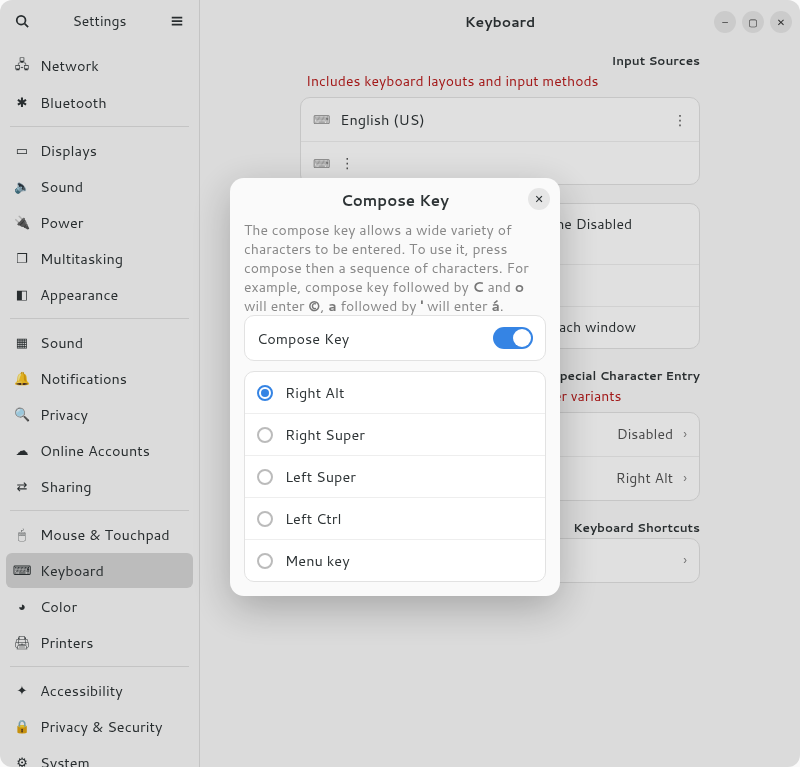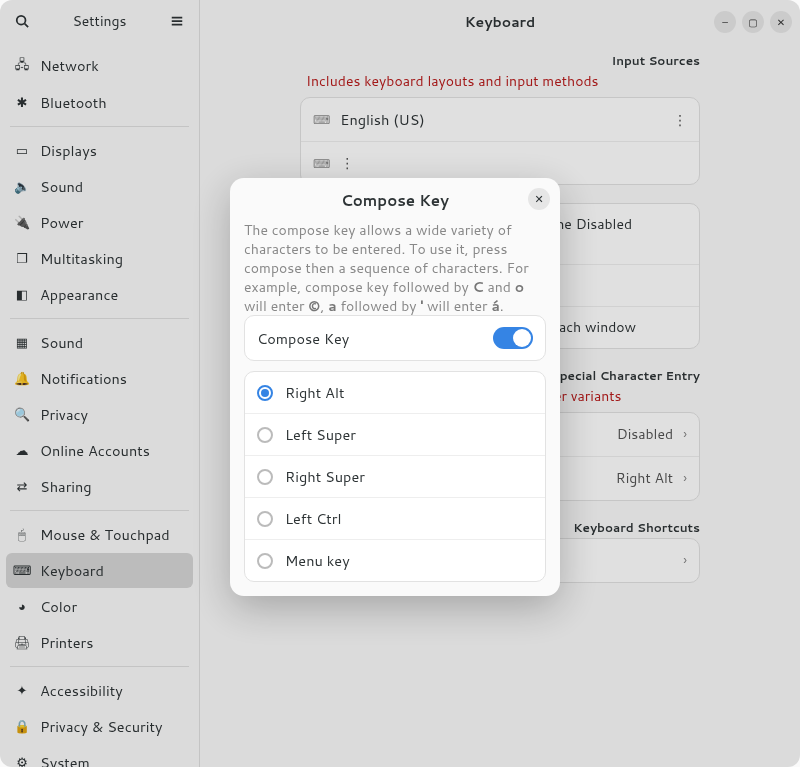--- a/index.html
+++ b/index.html
@@ -252,28 +252,28 @@
         </div>
       </div>
       <div style="height:10px"></div>
       <div class="card" id="dialog-options">
           <div class="opt-row">
             <span class="radio checked"></span>
             <span class="opt-label">Right Alt</span>
           </div>
           <div class="opt-row">
             <span class="radio"></span>
+            <span class="opt-label">Right Super</span>
+          </div>
+          <div class="opt-row">
+            <span class="radio"></span>
             <span class="opt-label">Left Super</span>
           </div>
           <div class="opt-row">
             <span class="radio"></span>
-            <span class="opt-label">Right Super</span>
-          </div>
-          <div class="opt-row">
-            <span class="radio"></span>
             <span class="opt-label">Left Ctrl</span>
           </div>
           <div class="opt-row">
             <span class="radio"></span>
             <span class="opt-label">Menu key</span>
           </div>
         </div>
     </div>
   </div>
 

